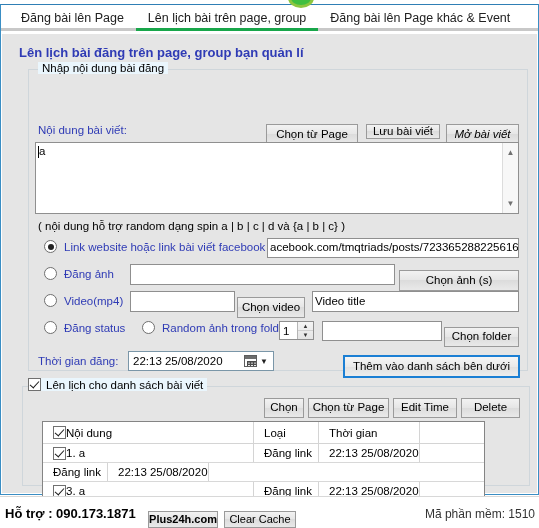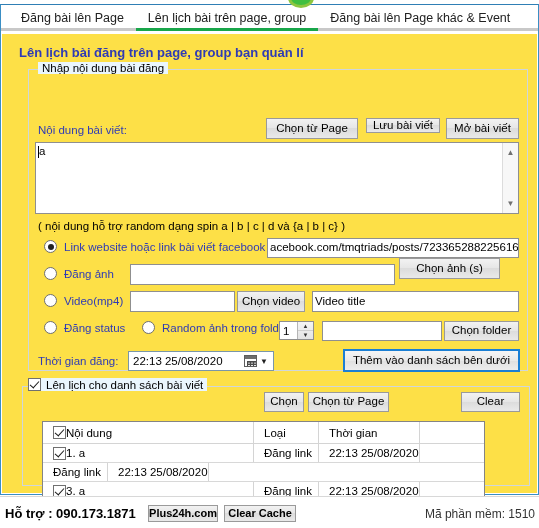--- a/index.html
+++ b/index.html
@@ -78,21 +78,21 @@
     background: #18a64a;
   }
 
   
   #page-body {
     position: absolute;
     left: 1px;
     top: 29px;
     width: 535px;
     height: 459px;
-    background: #fde047;
+    background: #e5e5e5;
   }
 
   #page-title {
     position: absolute;
     left: 17px;
     top: 11px;
     font-size: 13px;
     font-weight: bold;
     color: #2f3bb5;
     white-space: nowrap;
@@ -149,20 +149,21 @@
     font-size: 11.5px;
     color: #000;
     text-align: center;
     line-height: 1;
     display: flex;
     align-items: center;
     justify-content: center;
     white-space: nowrap;
     cursor: default;
     padding: 0;
+    margin-top: 6px;
   }
   .btn.accent {
     border: 2px solid #1b7fd4;
     background: linear-gradient(180deg, #f5f5f5 0%, #e9e9e9 50%, #e0e0e0 52%, #ededed 100%);
   }
 
   
   .tinput {
     position: absolute;
     box-sizing: border-box;
@@ -405,21 +406,21 @@
   #support-text {
     position: absolute;
     left: 5px;
     top: 9px;
     font-size: 13px;
     font-weight: bold;
     color: #000;
     white-space: nowrap;
   }
   #btn-plus24h { left: 148px; top: 8px; width: 70px; height: 17px; font-size: 11px; font-weight: bold; }
-  #btn-clearcache { left: 224px; top: 8px; width: 72px; height: 17px; font-size: 11px; font-weight: bold; }
+  #btn-clearcache { left: 224px; top: 8px; width: 72px; height: 17px; font-size: 11px; }
   #version-text {
     position: absolute;
     right: 4px;
     top: 10px;
     font-size: 12px;
     color: #333;
     white-space: nowrap;
   }
 </style>
 </head>
@@ -448,41 +449,41 @@
     <div id="page-title">Lên lịch bài đăng trên page, group bạn quản lí</div>
 
     <div class="groupbox" id="gb-content">
       <div class="group-legend">Nhập nội dung bài đăng</div>
     </div>
 
     <div class="lbl lbl-blue" style="left:36px; top:90px;">Nội dung bài viết:</div>
 
     <button class="btn" style="left:264px; top:84px; width:92px; height:21px;">Chọn từ Page</button>
     <button class="btn" style="left:364px; top:84px; width:74px; height:15px;">Lưu bài viết</button>
-    <button class="btn" style="left:444px; top:84px; width:73px; height:21px;">Mở bài viết</button>
+    <button class="btn" style="left:444px; top:84px; width:73px; height:21px;font-style:italic;">Mở bài viết</button>
 
     <div id="content-area">
       <div id="content-caret"></div>
       <div id="content-text">a</div>
       <div id="content-scroll">
         <div class="sb-arrow up">▲</div>
         <div class="sb-arrow down">▼</div>
       </div>
     </div>
 
     <div class="lbl" style="left:36px; top:186px;">( nội dung hỗ trợ random dạng spin a | b | c | d và {a | b | c} )</div>
 
     <div class="radio checked" style="left:42px; top:206px;"></div>
     <div class="lbl lbl-blue" style="left:62px; top:207px;">Link website hoặc link bài viết facebook :</div>
     <div class="tinput" style="left:265px; top:204px; width:252px; height:20px;">acebook.com/tmqtriads/posts/723365288225616</div>
 
     <div class="radio" style="left:42px; top:233px;"></div>
     <div class="lbl lbl-blue" style="left:62px; top:234px;">Đăng ảnh</div>
     <div class="tinput" style="left:128px; top:230px; width:265px; height:21px;"></div>
-    <button class="btn" style="left:397px; top:224px; width:101px; height:21px;">Chọn ảnh (s)</button>
+    <button class="btn" style="left:397px; top:230px; width:120px; height:21px;">Chọn ảnh (s)</button>
 
     <div class="radio" style="left:42px; top:260px;"></div>
     <div class="lbl lbl-blue" style="left:62px; top:261px;">Video(mp4)</div>
     <div class="tinput" style="left:128px; top:257px; width:105px; height:21px;"></div>
     <button class="btn" style="left:235px; top:257px; width:68px; height:21px;">Chọn video</button>
     <div class="tinput" style="left:310px; top:257px; width:207px; height:21px;">Video title</div>
 
     <div class="radio" style="left:42px; top:287px;"></div>
     <div class="lbl lbl-blue" style="left:62px; top:288px;">Đăng status</div>
     <div class="radio" style="left:140px; top:287px;"></div>
@@ -509,21 +510,22 @@
 
     <div class="groupbox" id="gb-list">
       <div class="group-legend-check">
         <span class="cbox checked"></span>
         <span>Lên lịch cho danh sách bài viết</span>
       </div>
     </div>
 
     <button class="btn" style="left:262px; top:358px; width:40px; height:20px;">Chọn</button>
     <button class="btn" style="left:306px; top:358px; width:81px; height:20px;">Chọn từ Page</button>
-    <button class="btn" style="left:459px; top:358px; width:59px; height:20px;">Clear</button>
+    <button class="btn" style="left:391px; top:358px; width:64px; height:20px;">Edit Time</button>
+    <button class="btn" style="left:459px; top:358px; width:59px; height:20px;">Delete</button>
 
     <div id="grid">
 
       <div class="grid-row header">
         <div class="gcell gc-content">
           <span class="cbox checked"></span>
           <span>Nội dung</span>
         </div>
         <div class="gcell gc-type">
           <span>Loại</span>

